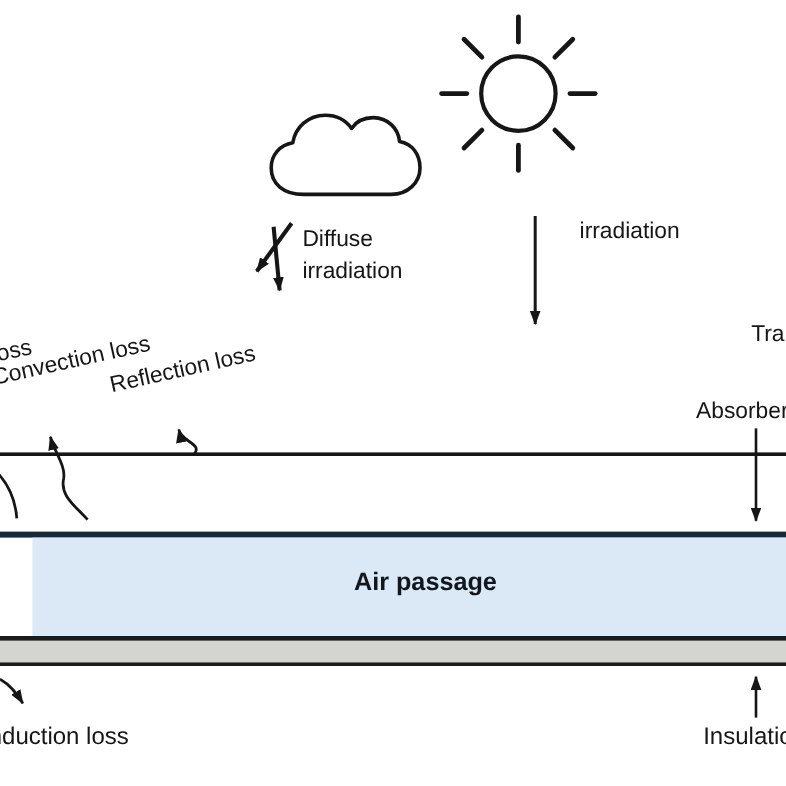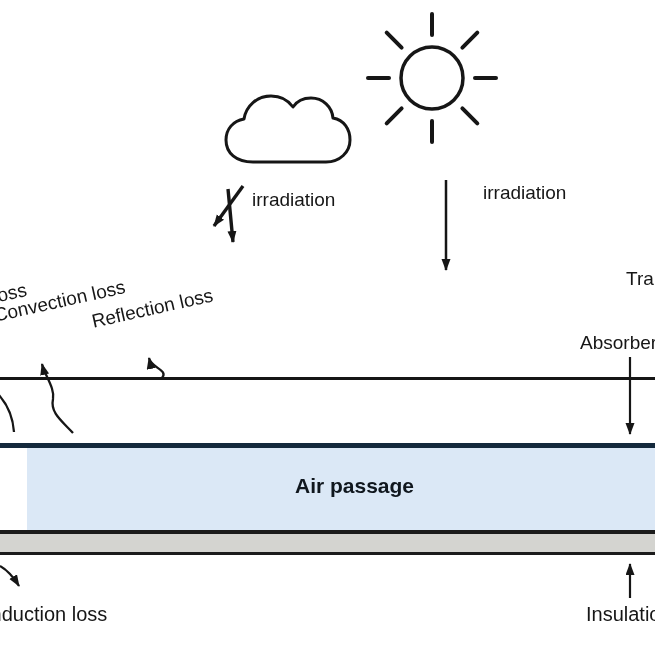--- a/index.html
+++ b/index.html
@@ -76,20 +76,21 @@
 <div class="abs cover-line"></div>
 <div class="abs absorber-plate"></div>
 <div class="abs air-passage">
   <span class="air-passage-text">Air passage</span>
 </div>
 <div class="abs back-line"></div>
 <div class="abs insulation-band"></div>
 <div class="abs bottom-line"></div>
 
 <div class="abs label" style="left:252px;top:186px;">
+  <div>Diffuse</div>
   <div>irradiation</div>
 </div>
 
 <div class="abs label" style="left:483px;top:179px;">
   <div>irradiation</div>
 </div>
 
 <div class="abs label" style="left:626px;top:265px;">Transparent cover</div>
 
 <div class="abs label" style="left:-93px;top:276px;transform-origin:100% 50%;transform:rotate(-12deg);">Radiation loss</div>

